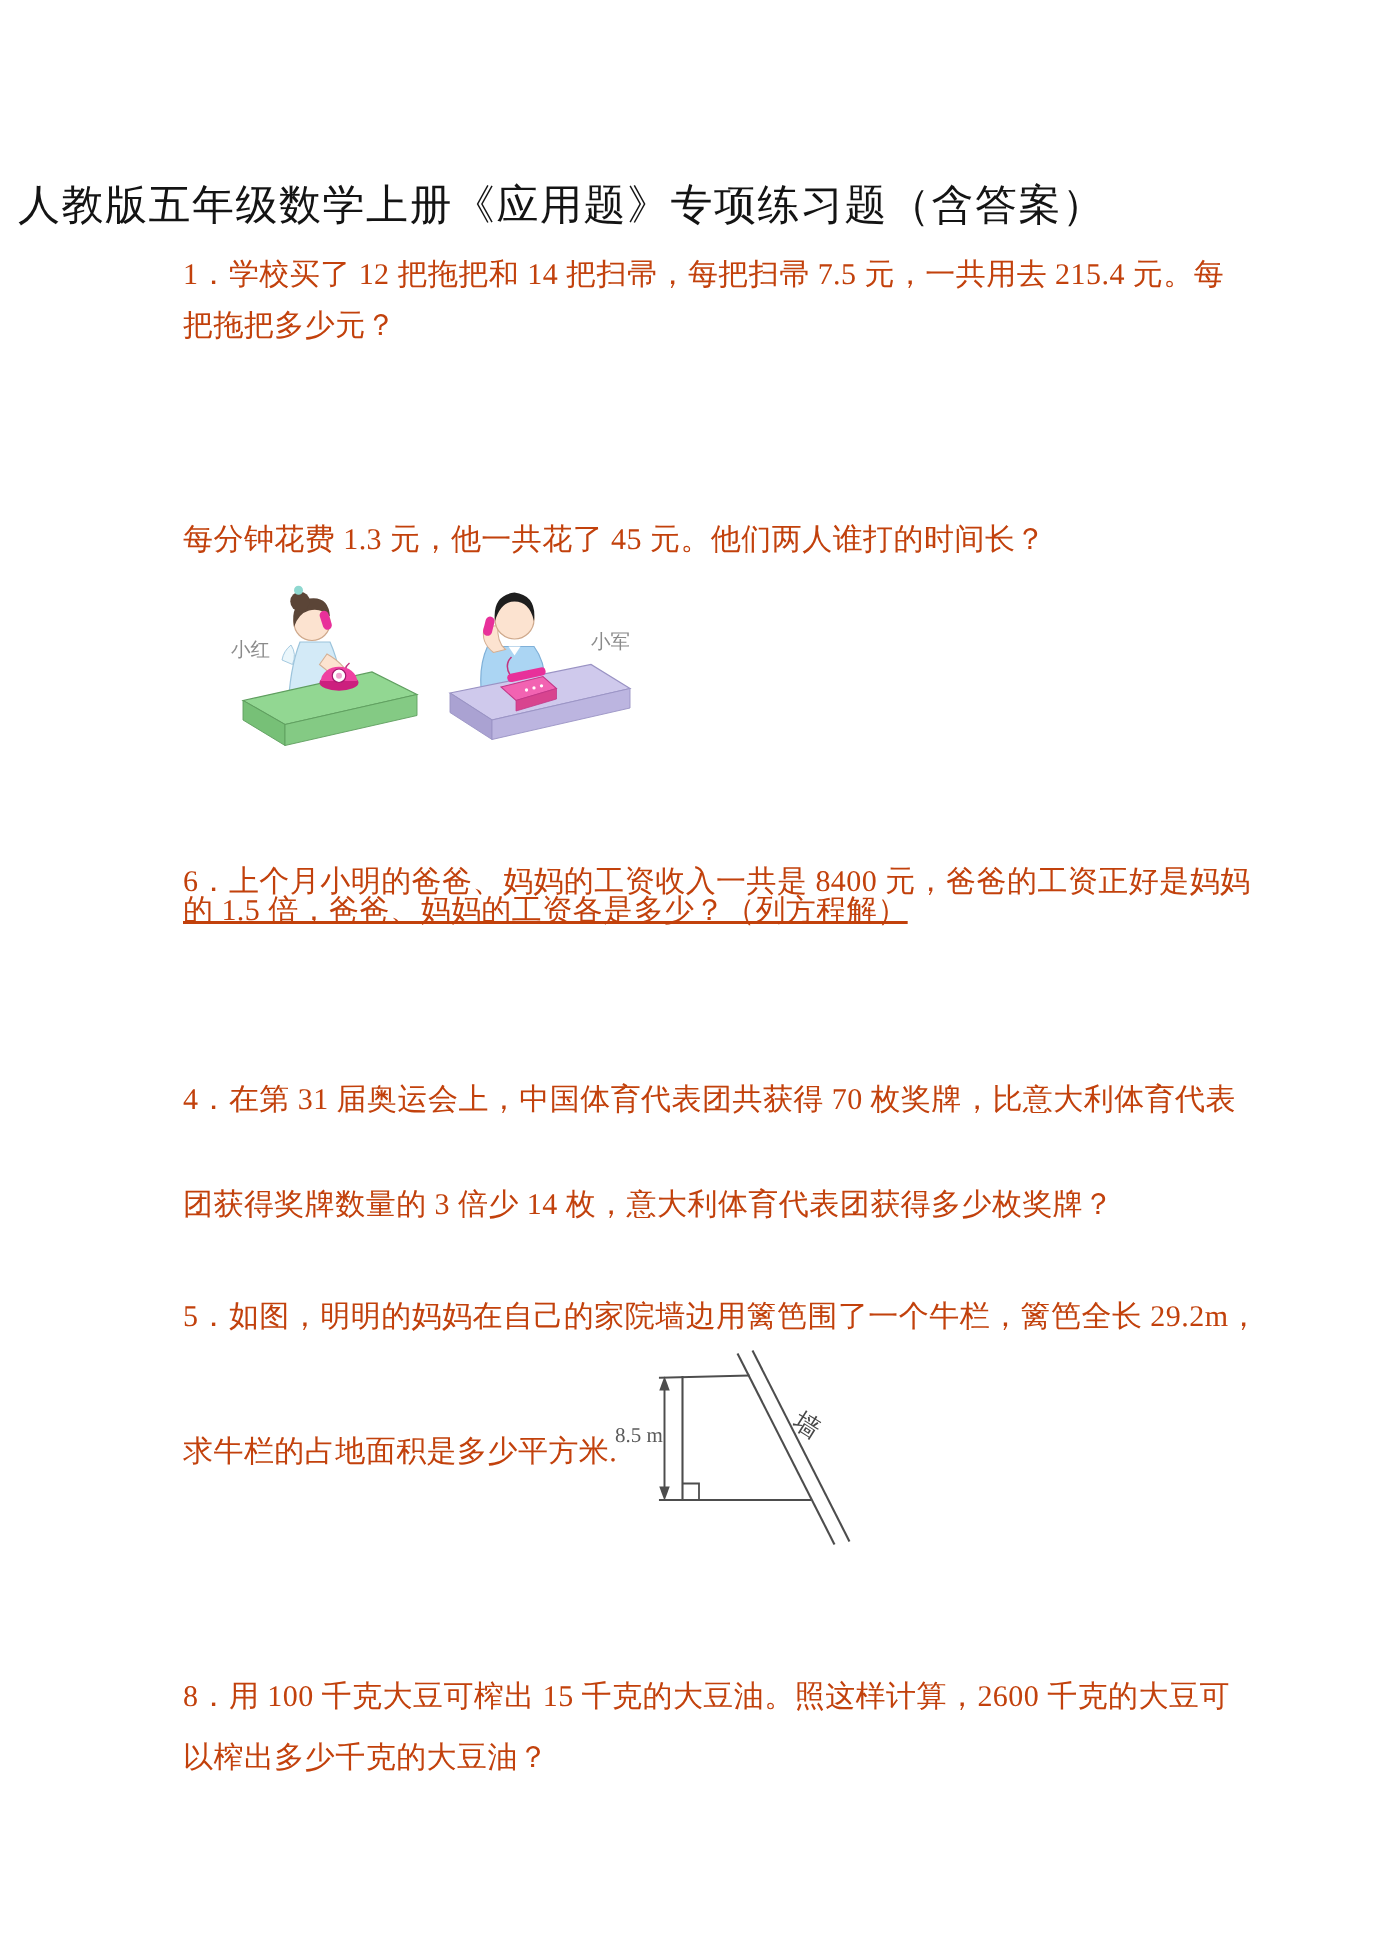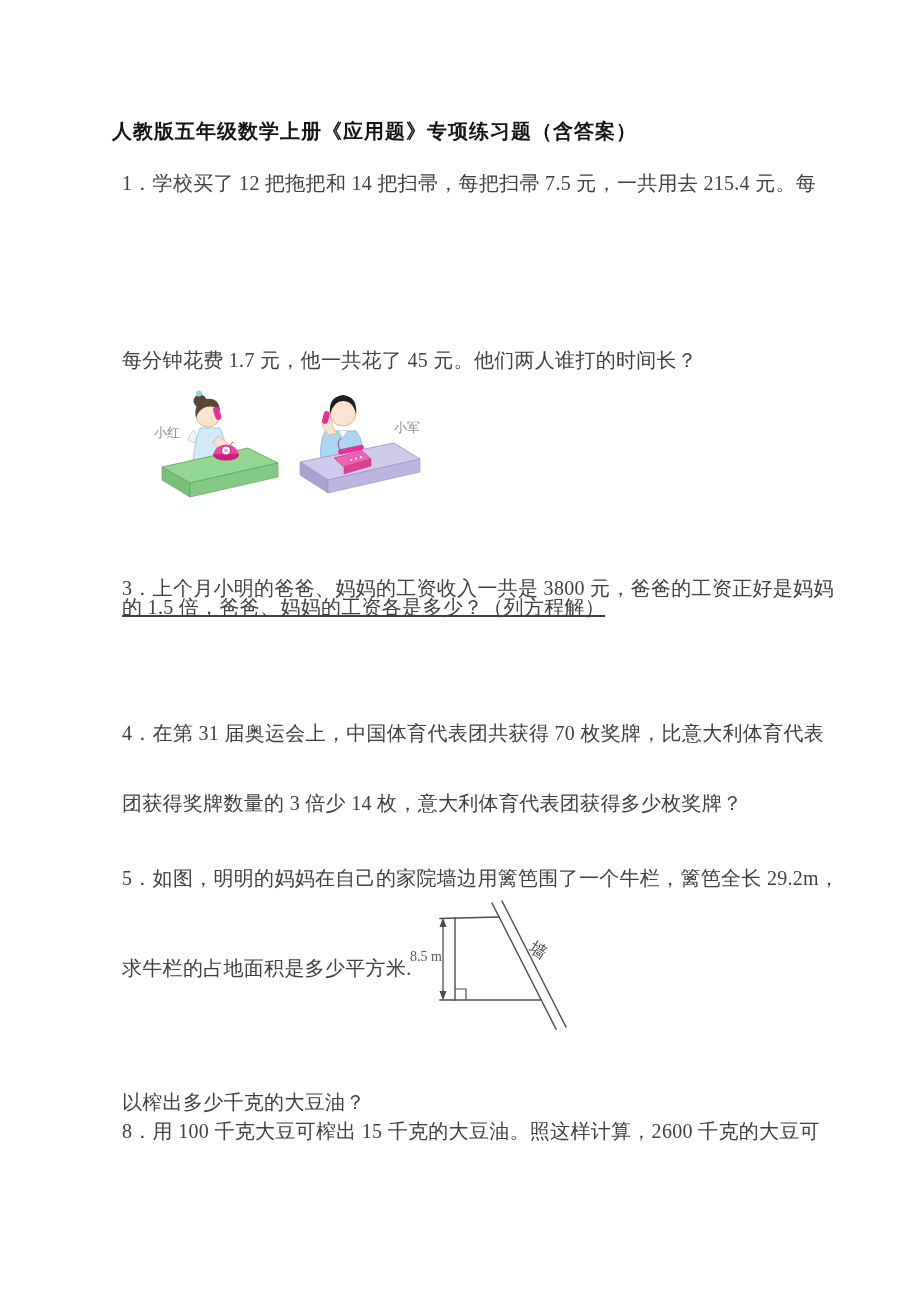--- a/index.html
+++ b/index.html
@@ -13,47 +13,47 @@
     overflow: hidden;
     font-family: "Liberation Serif", "DejaVu Serif", serif;
     color: #1b1b1b;
   }
   .doc-title {
     position: absolute;
     top: 118px;
     left: 0;
     width: 749px;
     text-align: center;
-    font-size: 20px;
-    font-weight: bold;
+    font-size: 28px;
+    font-weight: normal;
     letter-spacing: 1px;
     color: #141414;
   }
   .line {
     position: absolute;
     left: 122px;
     height: 34px;
     line-height: 34px;
     font-size: 20px;
     letter-spacing: 0.3px;
     white-space: nowrap;
-    color: #404040;
+    color: #c2410c;
   }
   .q1-l1 { top: 166px; }
   .q1-l2 { top: 200px; }
   .q2-l1 { top: 309px; }
   .q2-l2 { top: 343px; }
   .q3-l1 { top: 571px; }
   .q3-l2 { top: 590px; text-decoration: underline; }
   .q4-l1 { top: 716px; }
   .q4-l2 { top: 751px; margin-top: 35px; }
   .q5-l1 { top: 861px; }
   .q5-l2 { top: 951px; font-family: Liberation Serif, serif; }
   .q6-l1 { top: 1114px; }
-  .q6-l2 { top: 1085px; }
+  .q6-l2 { top: 1155px; }
   .phone-illustration {
     position: absolute;
     left: 148px;
     top: 386px;
     width: 292px;
     height: 120px;
   }
   .pen-figure {
     position: absolute;
     left: 395px;
@@ -64,22 +64,23 @@
   svg text { font-family: "Liberation Serif", "DejaVu Serif", serif; }
 </style>
 </head>
 <body>
 
 <div class="page">
 
   <div class="doc-title">人教版五年级数学上册《应用题》专项练习题（含答案）</div>
 
   <div class="line q1-l1">1．学校买了 12 把拖把和 14 把扫帚，每把扫帚 7.5 元，一共用去 215.4 元。每</div>
+  <div class="line q1-l2">把拖把多少元？</div>
 
-  <div class="line q2-l2">每分钟花费 1.7 元，他一共花了 45 元。他们两人谁打的时间长？</div>
+  <div class="line q2-l2">每分钟花费 1.3 元，他一共花了 45 元。他们两人谁打的时间长？</div>
 
   <svg class="phone-illustration" viewBox="0 0 292 120" xmlns="http://www.w3.org/2000/svg">
 
     <g>
       <g>
         <path d="M52,42 Q45,60 44,88 L82,88 Q80,60 72,42 Z" fill="#d3eaf7" stroke="#9cc4dc" stroke-width="0.8"></path>
         <path d="M46,44 q-5,4 -6,10 l7,3 q3,-7 -1,-13 Z" fill="#eaf6fb" stroke="#9cc4dc" stroke-width="0.6"></path>
         <path d="M70,50 Q83,57 88,71 L81,77 Q74,63 65,57 Z" fill="#fce3d0" stroke="#d4af93" stroke-width="0.7"></path>
         <circle cx="60" cy="29" r="12" fill="#fce3d0" stroke="#cfa98c" stroke-width="0.8"></circle>
         <path d="M48,32 Q45,16 58,13 Q71,11 72,25 Q66,19 58,21 Q51,23 48,32 Z" fill="#5b4537"></path>
@@ -122,21 +123,21 @@
         <path d="M196,81 L223,73 L223,80 L196,88 Z" fill="#d8448f" stroke="#c23687" stroke-width="0.5"></path>
         <rect x="190" y="61" width="26" height="5.5" rx="2.7" fill="#e8309a" transform="rotate(-12 203 64)"></rect>
         <circle cx="203" cy="74" r="1.1" fill="#ffffff"></circle>
         <circle cx="208" cy="72.6" r="1.1" fill="#ffffff"></circle>
         <circle cx="213" cy="71.2" r="1.1" fill="#ffffff"></circle>
       </g>
       <text x="246" y="46" font-size="13" fill="#8a8a8a">小军</text>
     </g>
   </svg>
 
-  <div class="line q3-l1">3．上个月小明的爸爸、妈妈的工资收入一共是 3800 元，爸爸的工资正好是妈妈</div>
+  <div class="line q3-l1">6．上个月小明的爸爸、妈妈的工资收入一共是 8400 元，爸爸的工资正好是妈妈</div>
   <div class="line q3-l2">的 1.5 倍，爸爸、妈妈的工资各是多少？（列方程解）</div>
 
   <div class="line q4-l1">4．在第 31 届奥运会上，中国体育代表团共获得 70 枚奖牌，比意大利体育代表</div>
   <div class="line q4-l2">团获得奖牌数量的 3 倍少 14 枚，意大利体育代表团获得多少枚奖牌？</div>
 
   <div class="line q5-l1">5．如图，明明的妈妈在自己的家院墙边用篱笆围了一个牛栏，篱笆全长 29.2m，</div>
   <div class="line q5-l2">求牛栏的占地面积是多少平方米.</div>
 
   <svg class="pen-figure" viewBox="0 0 185 145" xmlns="http://www.w3.org/2000/svg">
     <g stroke="#4d4d4d" stroke-width="1.4" fill="none" stroke-linecap="square">

